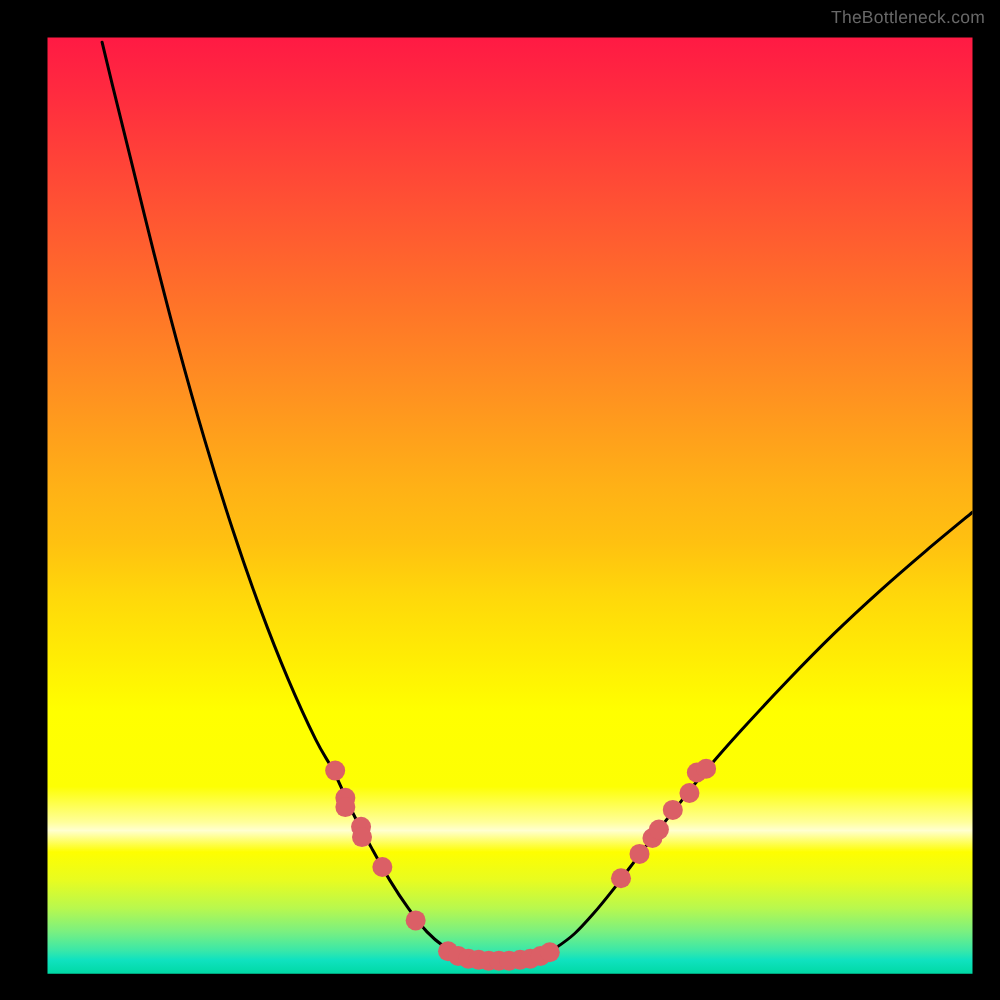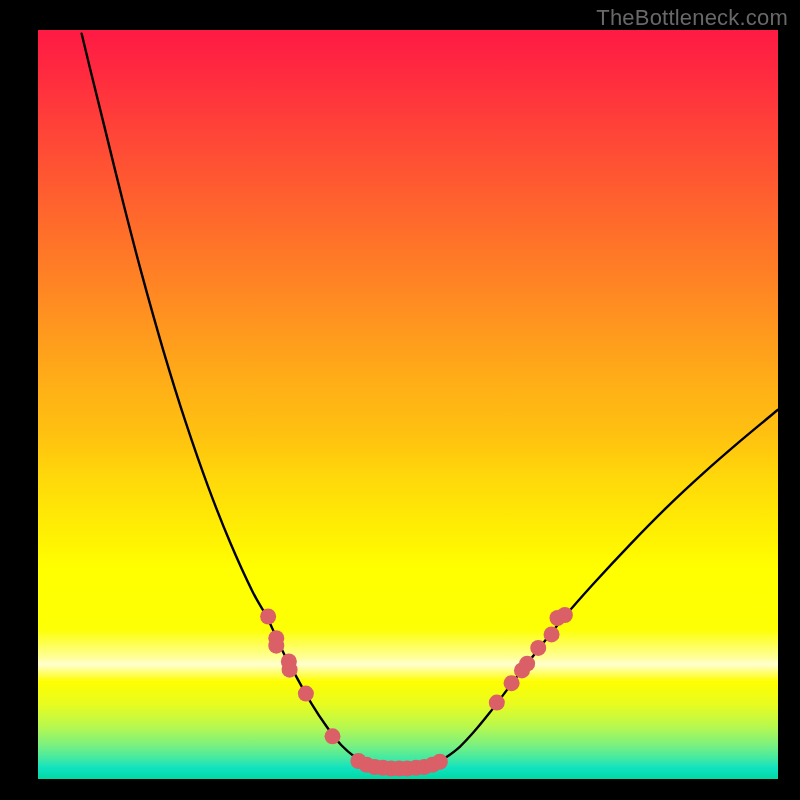--- a/index.html
+++ b/index.html
@@ -26,21 +26,21 @@
   .gradient {
     position: absolute;
     left: 0;
     top: 0;
     right: 0;
     bottom: 0;
   }
   .watermark {
     position: absolute;
     color: #686868;
-    font-size: 22px;
+    font-size: 14px;
     font-weight: 400;
     letter-spacing: 0.2px;
     font-family: Arial, Helvetica, sans-serif;
   }
   svg {
     position: absolute;
     left: 0;
     top: 0;
   }
 </style>

